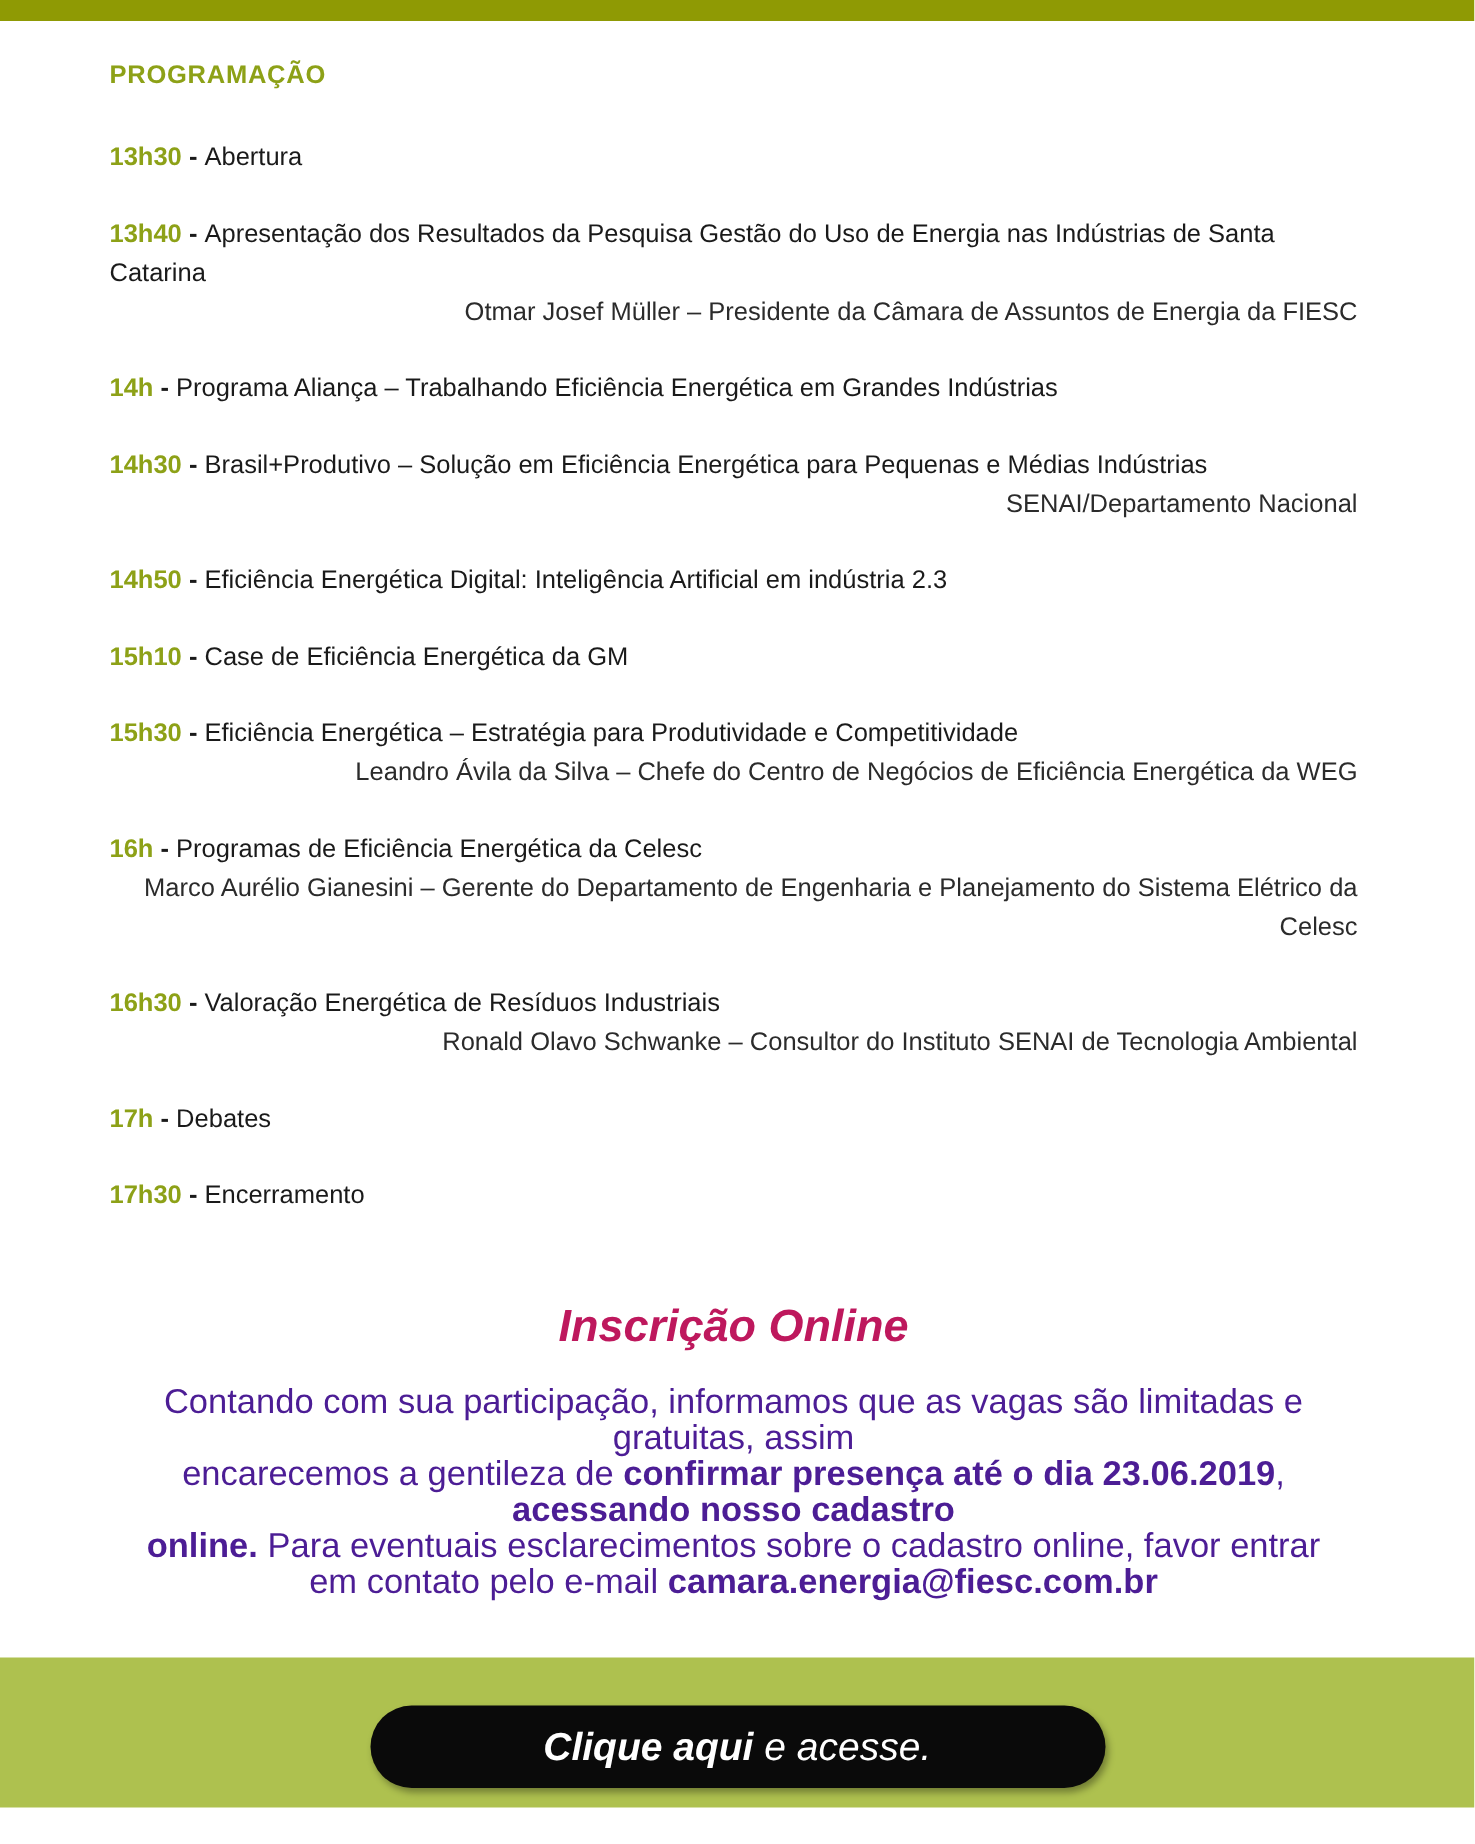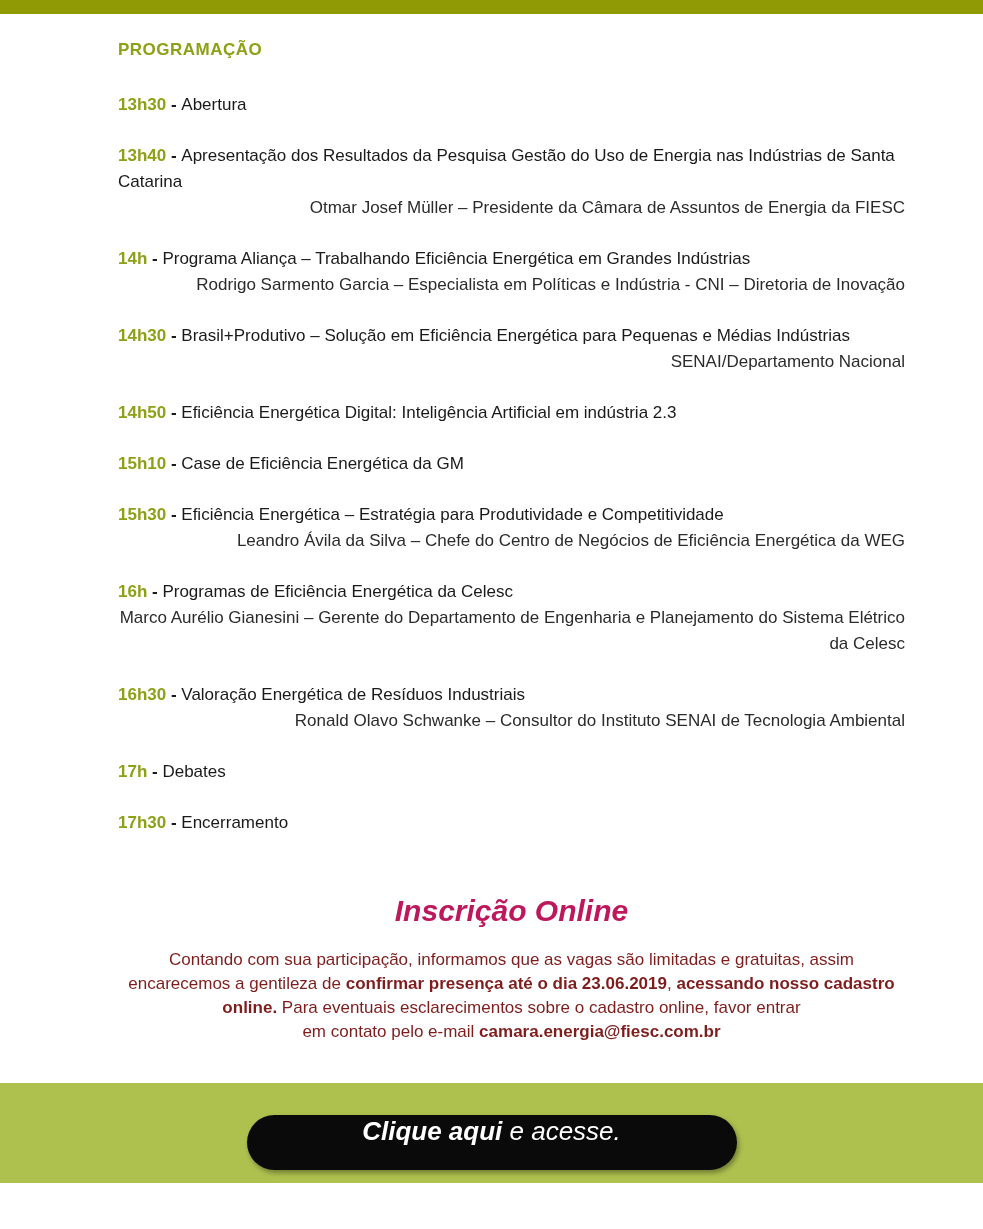--- a/index.html
+++ b/index.html
@@ -10,21 +10,21 @@
     background: #ffffff;
     font-family: "Liberation Sans", sans-serif;
     overflow: hidden;
   }
   .top-bar {
     width: 100%;
     height: 14px;
     background: #8f9a04;
   }
   .content {
-    padding: 26px 78px 0 118px;
+    padding: 26px 78px 0 73px;
   }
   .heading {
     color: #8da117;
     font-size: 17px;
     font-weight: bold;
     letter-spacing: 0.5px;
     margin: 0 0 32px 0;
   }
   .item {
     margin: 0 0 25px 0;
@@ -57,35 +57,36 @@
     text-align: center;
   }
   .inscricao-heading {
     font-size: 30px;
     font-weight: bold;
     font-style: italic;
     color: #be185d;
     margin: 0 0 20px 0;
   }
   .inscricao-line {
-    font-size: 17px;
+    font-size: 23px;
     line-height: 24px;
-    color: #7f1d1d;
+    color: #4c1d95;
   }
   .seg-bold {
     font-weight: bold;
   }
   .footer-bar {
     margin-top: 39px;
     width: 100%;
     height: 100px;
     background: #aec14f;
   }
   .cta-button {
     display: flex;
+    align-items: center;
     justify-content: center;
     width: 490px;
     height: 55px;
     margin: 4px auto;
     position: relative;
     top: 32px;
     background: #0a0a0a;
     border: none;
     border-radius: 28px;
     box-shadow: 2px 3px 5px rgba(0,0,0,0.35);
@@ -111,21 +112,20 @@
     <p><span class="time">13h30</span><span class="dash"> - </span><span class="stitle">Abertura</span></p>
   </div>
 
   <div class="item">
     <p><span class="time">13h40</span><span class="dash"> - </span><span class="stitle">Apresentação dos Resultados da Pesquisa Gestão do Uso de Energia nas Indústrias de Santa Catarina</span></p>
     <p class="speaker">Otmar Josef Müller – Presidente da Câmara de Assuntos de Energia da FIESC</p>
   </div>
 
   <div class="item">
     <p><span class="time">14h</span><span class="dash"> - </span><span class="stitle">Programa Aliança – Trabalhando Eficiência Energética em Grandes Indústrias</span></p>
-    <p class="speaker">Rodrigo Sarmento Garcia – Especialista em Políticas e Indústria - CNI – Diretoria de Inovação</p>
   </div>
 
   <div class="item">
     <p><span class="time">14h30</span><span class="dash"> - </span><span class="stitle">Brasil+Produtivo – Solução em Eficiência Energética para Pequenas e Médias Indústrias</span></p>
     <p class="speaker">SENAI/Departamento Nacional</p>
   </div>
 
   <div class="item">
     <p><span class="time">14h50</span><span class="dash"> - </span><span class="stitle">Eficiência Energética Digital: Inteligência Artificial em indústria 2.3</span></p>
   </div>

